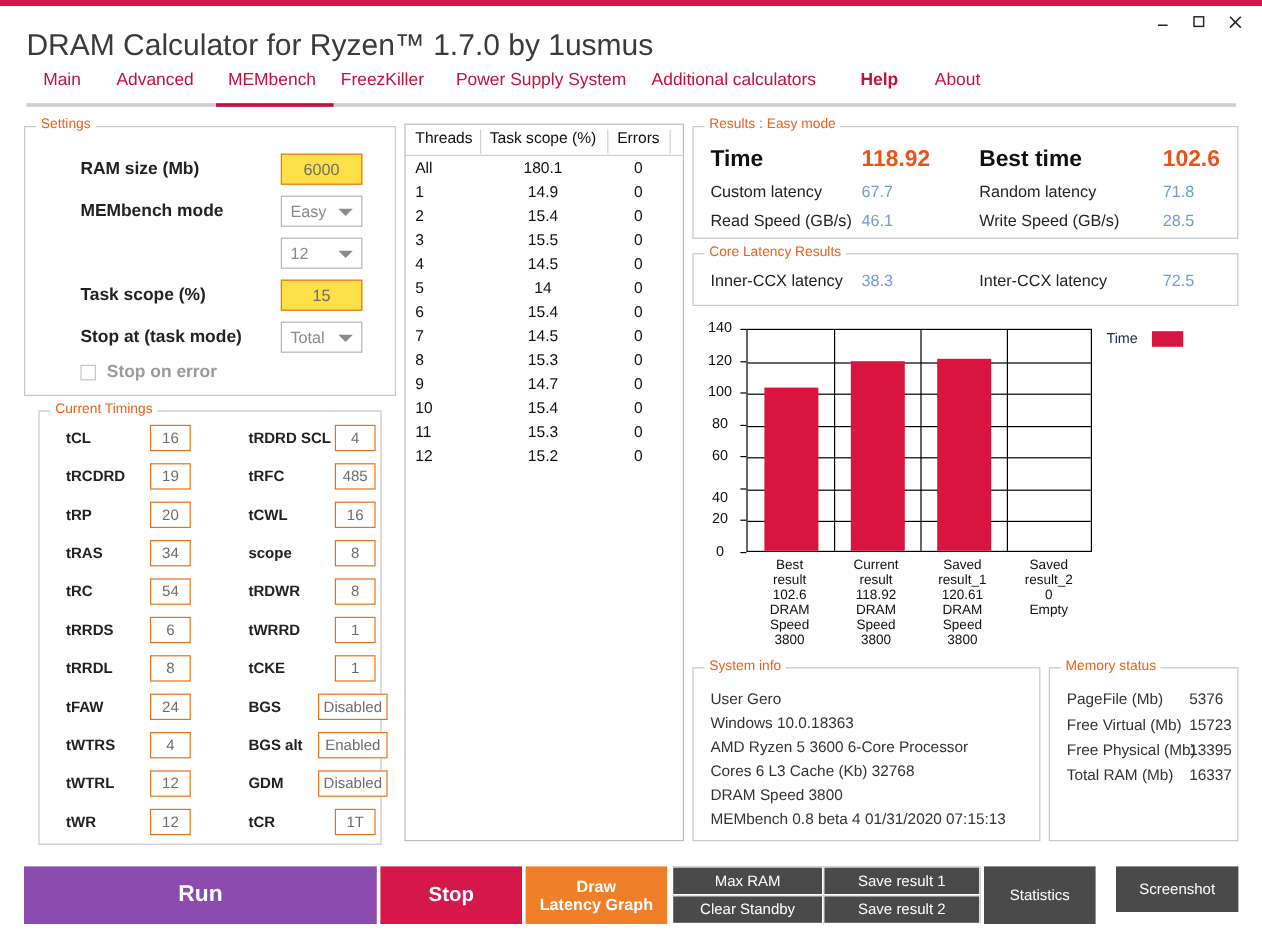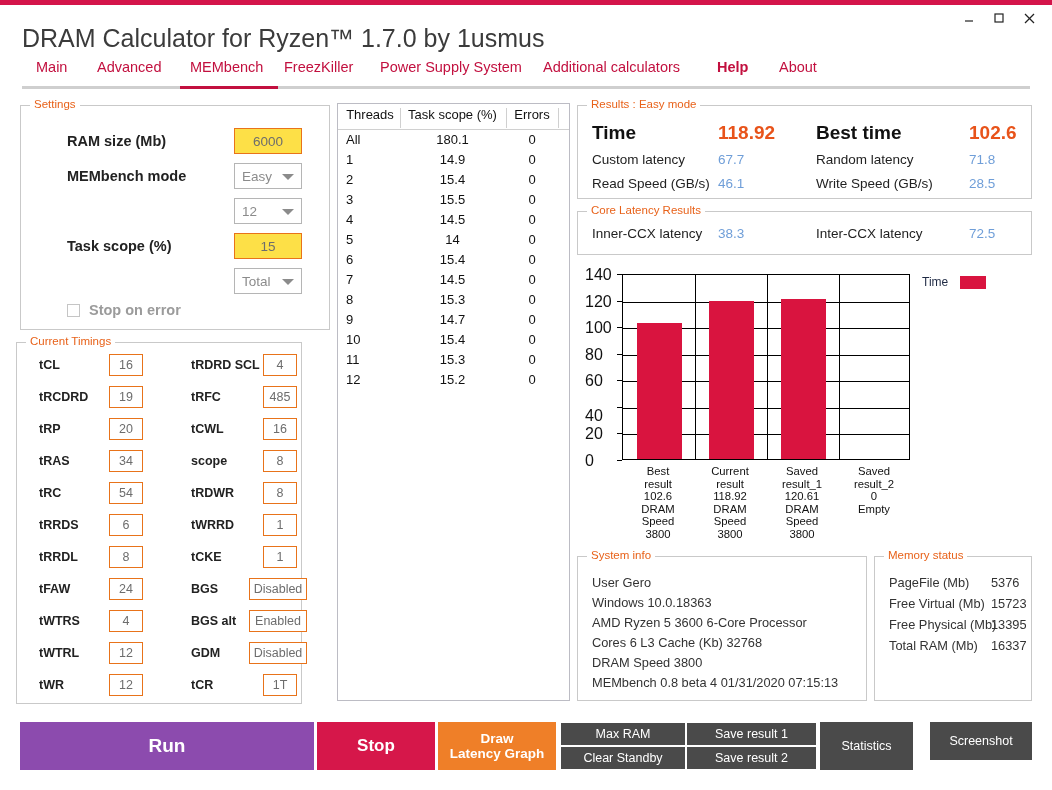--- a/index.html
+++ b/index.html
@@ -67,21 +67,21 @@
   .rbig { position:absolute; font-size:19px; font-weight:bold; color:#e8531a; }
   .rlabel { position:absolute; font-size:13.5px; color:#222; }
   .rval { position:absolute; font-size:13.5px; color:#6f9ed8; }
 
   
   .chart { position:absolute; }
   .plot { position:absolute; border:1px solid #000; background:#fff; }
   .gridh { position:absolute; left:0; right:0; height:1px; background:#000; }
   .gridv { position:absolute; top:0; bottom:0; width:1px; background:#000; }
   .bar { position:absolute; background:#d9143f; bottom:0; }
-  .ytick { position:absolute; right:0; font-size:16px; color:#111; text-align:left; width:30px; }
+  .ytick { position:absolute; right:0; font-size:12px; color:#111; text-align:center; width:30px; }
   .ytickmark { position:absolute; width:5px; height:1px; background:#000; }
   .xcat { position:absolute; font-size:11.3px; color:#111; text-align:center; line-height:12.6px; }
   .legend-box { position:absolute; }
   .legend-text { position:absolute; font-size:12px; color:#1f2a44; }
   .legend-swatch { position:absolute; width:26px; height:13px; background:#d9143f; }
 
   
   .iline { position:absolute; font-size:12.8px; color:#333; white-space:nowrap; }
   .mlabel { position:absolute; font-size:12.8px; color:#333; }
   .mval { position:absolute; font-size:12.8px; color:#333; }
@@ -152,33 +152,34 @@
         <div class="sdd">
           <span>12</span>
           <span class="arrow"></span>
         </div>
       </div>
       <div class="srow" style="top: 125px;">
         <div class="slabel">Task scope (%)</div>
         <div class="sfield">15</div>
       </div>
       <div class="srow" style="top: 160px;">
+        <div class="slabel">Stop at (task mode)</div>
         <div class="sdd">
           <span>Total</span>
           <span class="arrow"></span>
         </div>
       </div>
     </div>
   <div class="chkrow" style="top:196px;">
     <span class="chkbox"></span>
     <span>Stop on error</span>
   </div>
 </div>
 
-<div class="group" style="left:16px; top:342px; width:286px; height:362px;padding-left:45px;">
+<div class="group" style="left:32px; top:342px; width:286px; height:362px;padding-left:45px;">
   <div class="legend">Current Timings</div>
   <div id="timings-left">
       <div class="trow" style="top: 10px; left: 0px; right: 0px;">
         <div class="tlabel" style="left: 22px;">tCL</div>
         <div class="tfield" style="width: 34px; left: 92px; top: 1px;">16</div>
       </div>
       <div class="trow" style="top: 42px; left: 0px; right: 0px;">
         <div class="tlabel" style="left: 22px;">tRCDRD</div>
         <div class="tfield" style="width: 34px; left: 92px; top: 1px;">19</div>
       </div>

